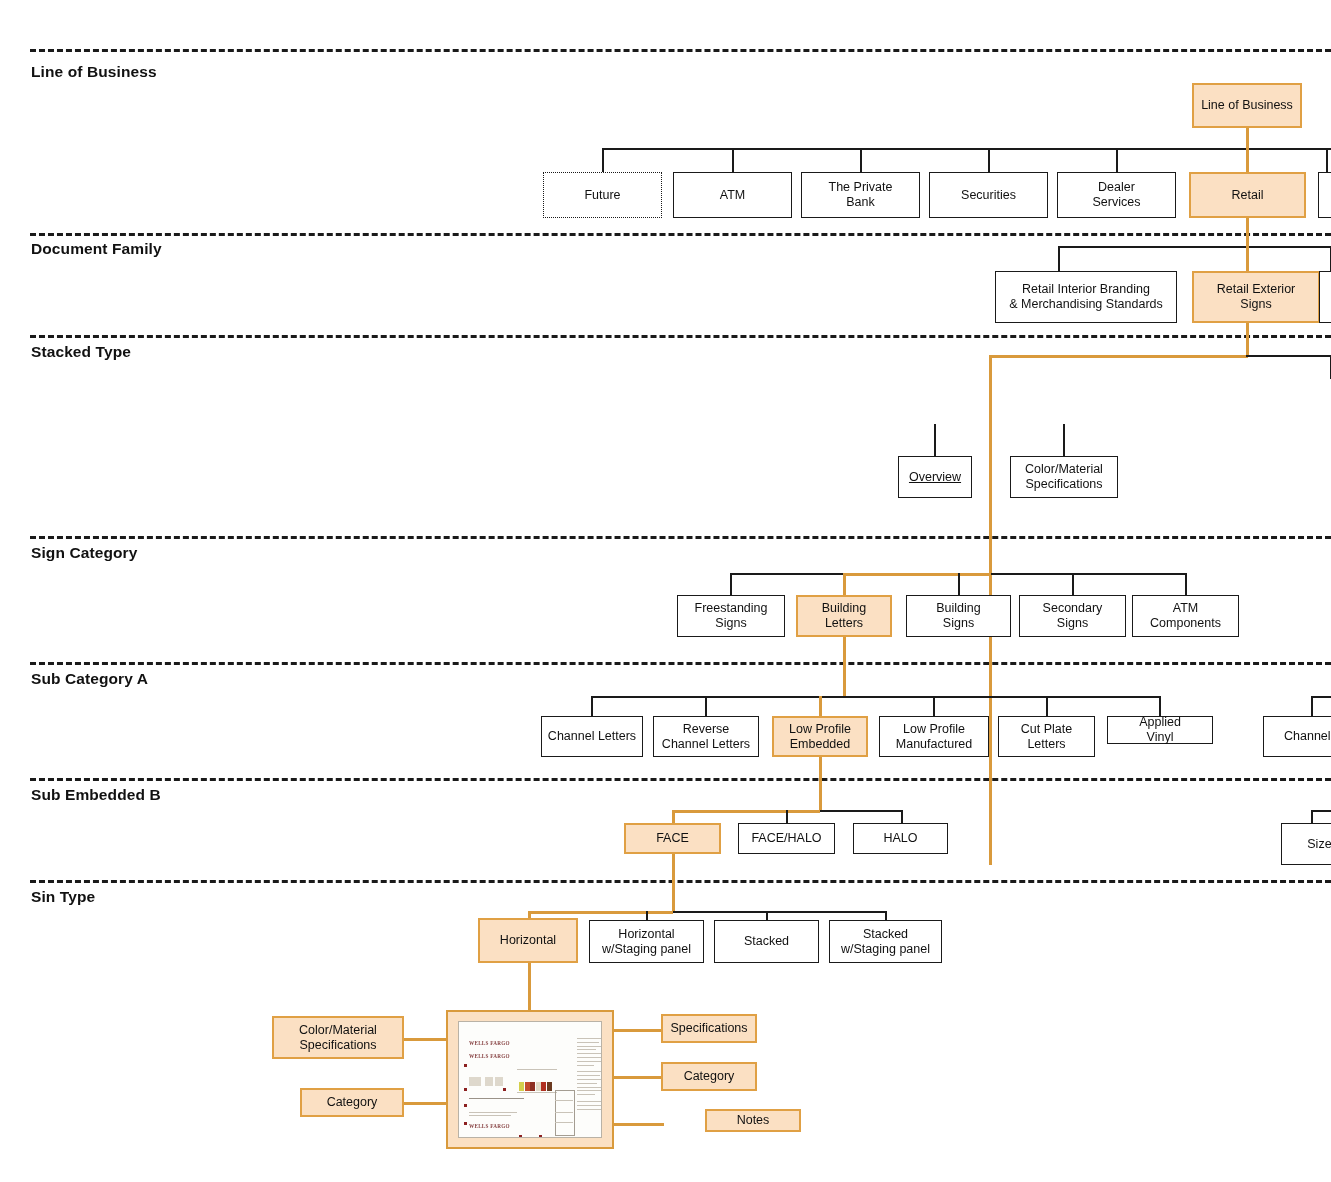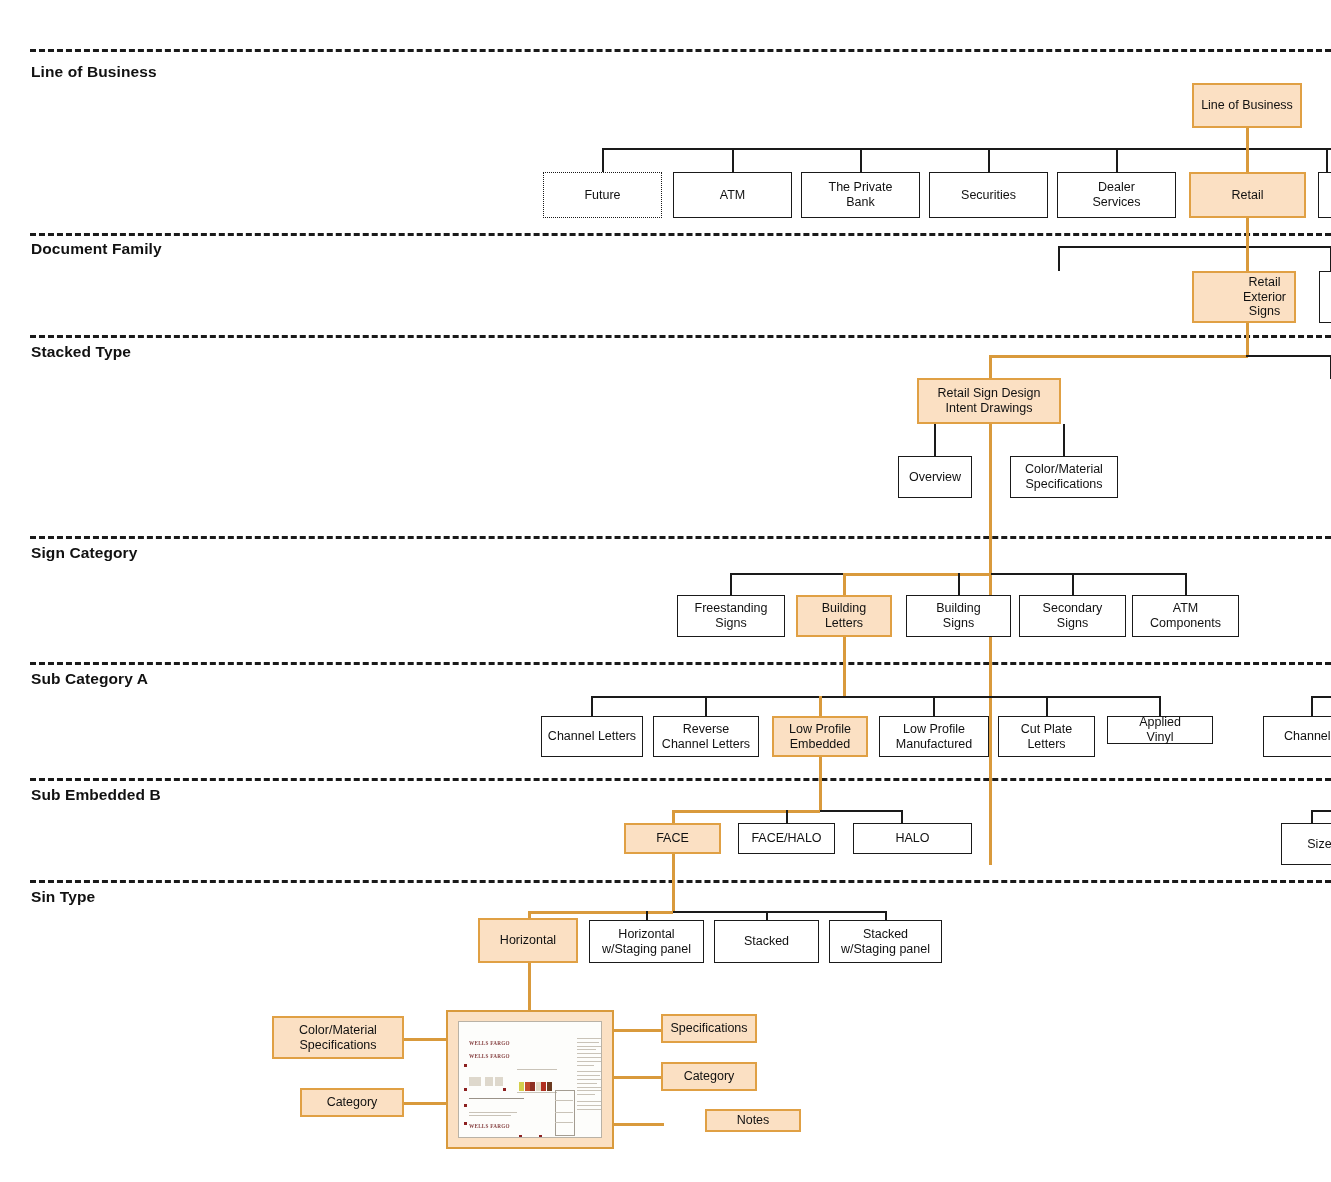--- a/index.html
+++ b/index.html
@@ -128,41 +128,41 @@
   <div class="node" style="left:1318px;top:172px;width:119px;height:46px;">
     <span class="txt"></span>
   </div>
 
   <div class="ln ov" style="left:1246px;top:218px;height:30px;"></div>
   <div class="ln h" style="left:1058px;top:246px;width:273px;"></div>
   <div class="ln v" style="left:1058px;top:246px;height:25px;"></div>
   <div class="ln ov" style="left:1246px;top:246px;height:25px;"></div>
   <div class="ln v" style="left:1330px;top:246px;height:25px;"></div>
 
-  <div class="node hl" style="left:1192px;top:271px;width:104px;height:52px;padding-left:44px;">
+  <div class="node" style="left:995px;top:271px;width:182px;height:52px;">
+    <span class="txt">Retail Interior Branding<br>&amp; Merchandising Standards</span>
+  </div>
+  <div class="node hl" style="left:1192px;top:271px;width:128px;height:52px;">
     <span class="txt">Retail Exterior<br>Signs</span>
   </div>
   <div class="node" style="left:1319px;top:271px;width:110px;height:52px;">
     <span class="txt">W</span>
   </div>
 
   <div class="ln ov" style="left:1246px;top:323px;height:34px;"></div>
   <div class="ln oh" style="left:989px;top:355px;width:259px;"></div>
   <div class="ln h" style="left:1246px;top:355px;width:85px;"></div>
   <div class="ln v" style="left:1330px;top:355px;height:24px;"></div>
   <div class="ln ov" style="left:989px;top:355px;height:510px;"></div>
 
-  <div class="node hl" style="left:917px;top:378px;width:144px;height:46px;">
-    <span class="txt">Retail Sign Design<br>Intent Drawings</span>
-  </div>
 
   <div class="ln v" style="left:934px;top:424px;height:32px;"></div>
   <div class="ln v" style="left:1063px;top:424px;height:32px;"></div>
 
-  <div class="node" style="left:898px;top:456px;width:74px;height:42px;">
+  <div class="node" style="left:898px;top:456px;width:74px;height:42px;text-decoration:underline;">
     <span class="txt">Overview</span>
   </div>
   <div class="node" style="left:1010px;top:456px;width:108px;height:42px;">
     <span class="txt">Color/Material<br>Specifications</span>
   </div>
 
   <div class="ln h" style="left:730px;top:573px;width:456px;"></div>
   <div class="ln oh" style="left:844px;top:573px;width:147px;"></div>
   <div class="ln v" style="left:730px;top:573px;height:22px;"></div>
   <div class="ln ov" style="left:843px;top:573px;height:22px;"></div>
@@ -227,21 +227,21 @@
   <div class="ln v" style="left:786px;top:810px;height:13px;"></div>
   <div class="ln v" style="left:901px;top:810px;height:13px;"></div>
   <div class="ln v" style="left:1311px;top:810px;height:13px;"></div>
 
   <div class="node hl" style="left:624px;top:823px;width:97px;height:31px;">
     <span class="txt">FACE</span>
   </div>
   <div class="node" style="left:738px;top:823px;width:97px;height:31px;">
     <span class="txt">FACE/HALO</span>
   </div>
-  <div class="node" style="left:853px;top:823px;width:119px;height:31px;">
+  <div class="node" style="left:853px;top:823px;width:95px;height:31px;">
     <span class="txt">HALO</span>
   </div>
   <div class="node" style="left:1281px;top:823px;width:97px;height:42px;">
     <span class="txt">Size Op</span>
   </div>
 
   <div class="ln ov" style="left:672px;top:854px;height:58px;"></div>
   <div class="ln h" style="left:528px;top:911px;width:358px;"></div>
   <div class="ln oh" style="left:528px;top:911px;width:145px;"></div>
   <div class="ln ov" style="left:528px;top:911px;height:19px;"></div>

